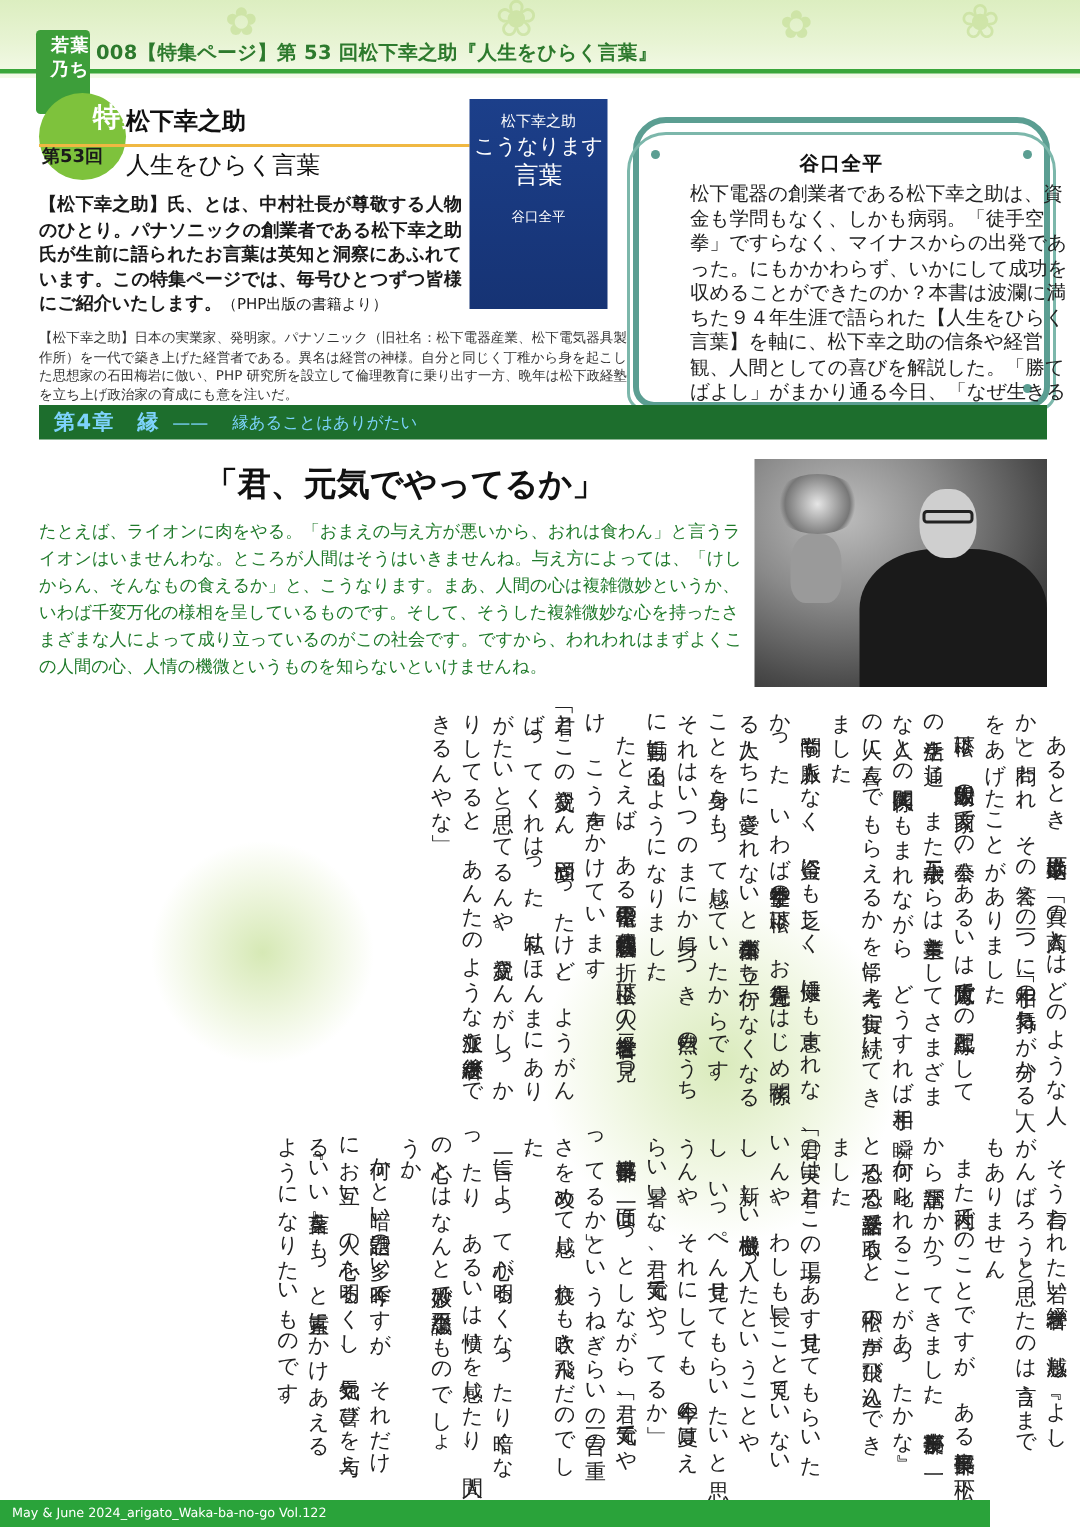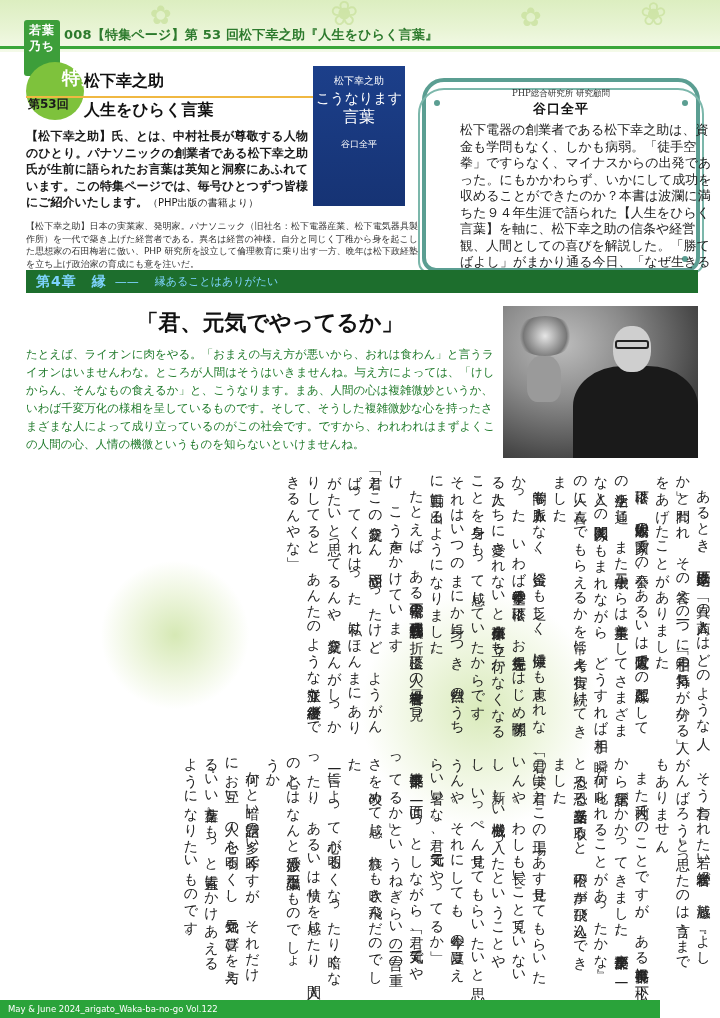--- a/index.html
+++ b/index.html
@@ -11,38 +11,38 @@
     position: absolute; left: 0; top: 0; width: 720px; height: 52px;
     background: linear-gradient(180deg, #dceec0 0%, #e8f4d4 55%, #f4fae9 100%);
     overflow: hidden;
   }
   .header .petal { position: absolute; color: #c7e09a; opacity: 0.7; font-size: 26px; line-height: 1; }
   .header-rule { position: absolute; left: 0; top: 46px; width: 720px; height: 3px; background: #3aa63a; }
   .logo {
     position: absolute; left: 24px; top: 20px; width: 36px; height: 56px;
     background: #3d9e3a; border-radius: 3px; color: #fff;
     font-family: "DejaVu Serif", serif; font-size: 12px; line-height: 16px;
-    text-align: center; padding-top: 2px; font-weight: bold; letter-spacing: 1px;
+    text-align: right; padding-top: 2px; font-weight: bold; letter-spacing: 1px;
   }
   .logo .l2 { display: block; }
   .header-title {
     position: absolute; left: 64px; top: 26px; font-size: 13px; color: #2d7a2d;
     font-weight: bold; white-space: nowrap; letter-spacing: 0.2px;
   }
 
   
   .badge-circle {
     position: absolute; left: 26px; top: 62px; width: 58px; height: 58px;
     border-radius: 50%; background: #7ec23c;
   }
   .badge-top { position: absolute; left: 34px; top: 66px; font-family: Liberation Serif, serif; font-weight: bold; font-size: 18px; color: #fff; letter-spacing: 1px; margin-left: 28px; }
   .badge-bottom { position: absolute; left: 28px; top: 96px; font-weight: bold; font-size: 12px; color: #1a1a1a; }
   .feature-rule { position: absolute; left: 26px; top: 96px; width: 287px; height: 2px; background: #f0b842; }
   .feature-name { position: absolute; left: 84px; top: 71px; font-size: 16px; font-weight: bold; color: #111; }
-  .feature-sub { position: absolute; left: 84px; top: 100px; font-size: 16px; font-weight: bold; color: #111; }
+  .feature-sub { position: absolute; left: 84px; top: 100px; font-size: 16px; font-weight: normal; color: #111; }
 
   .intro {
     position: absolute; left: 26px; top: 128px; width: 282px;
     font-size: 12px; line-height: 16.6px; font-weight: bold; color: #1a1a1a;
     text-align: justify;
   }
   .intro .src { font-weight: normal; font-size: 10px; }
   .bio {
     position: absolute; left: 26px; top: 220px; width: 392px;
     font-size: 9px; line-height: 12.5px; color: #333; text-align: justify;
@@ -156,21 +156,20 @@
   <span class="b-author-top">松下幸之助</span>
   <span class="b-title1">こうなります</span>
   <span class="b-title2">言葉</span>
   <span class="b-author">谷口全平</span>
 </div>
 
 <div class="review">
   <span class="dot" style="left:8px;top:18px;"></span>
   <span class="dot" style="right:8px;top:18px;"></span>
   <span class="dot" style="right:8px;bottom:6px;"></span>
-  <div class="review-aff">PHP総合研究所 研究顧問</div>
   <div class="review-name">谷口全平</div>
   <div class="review-body">松下電器の創業者である松下幸之助は、資金も学問もなく、しかも病弱。「徒手空拳」ですらなく、マイナスからの出発であった。にもかかわらず、いかにして成功を収めることができたのか？本書は波瀾に満ちた９４年生涯で語られた【人生をひらく言葉】を軸に、松下幸之助の信条や経営観、人間としての喜びを解説した。「勝てばよし」がまかり通る今日、「なぜ生きるのか」を問う人生の書である。</div>
 </div>
 
 <div class="chapter-bar">
   <span class="chapter-label">第4章　縁</span>
   <span class="chapter-dash">——</span>
   <span class="chapter-sub">縁あることはありがたい</span>
 </div>
 

